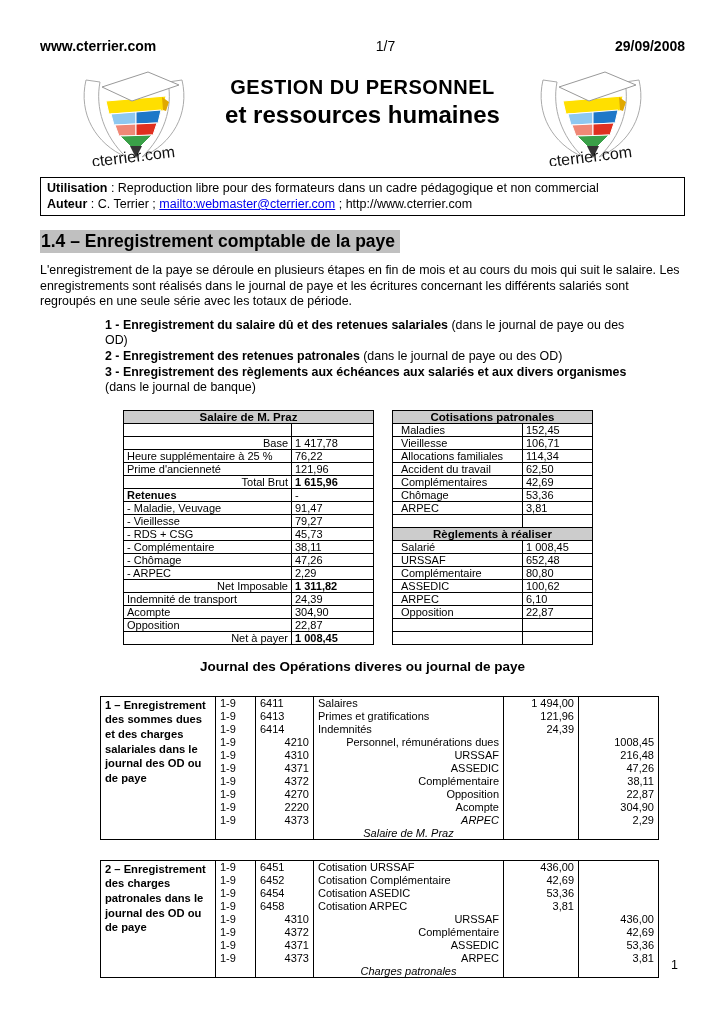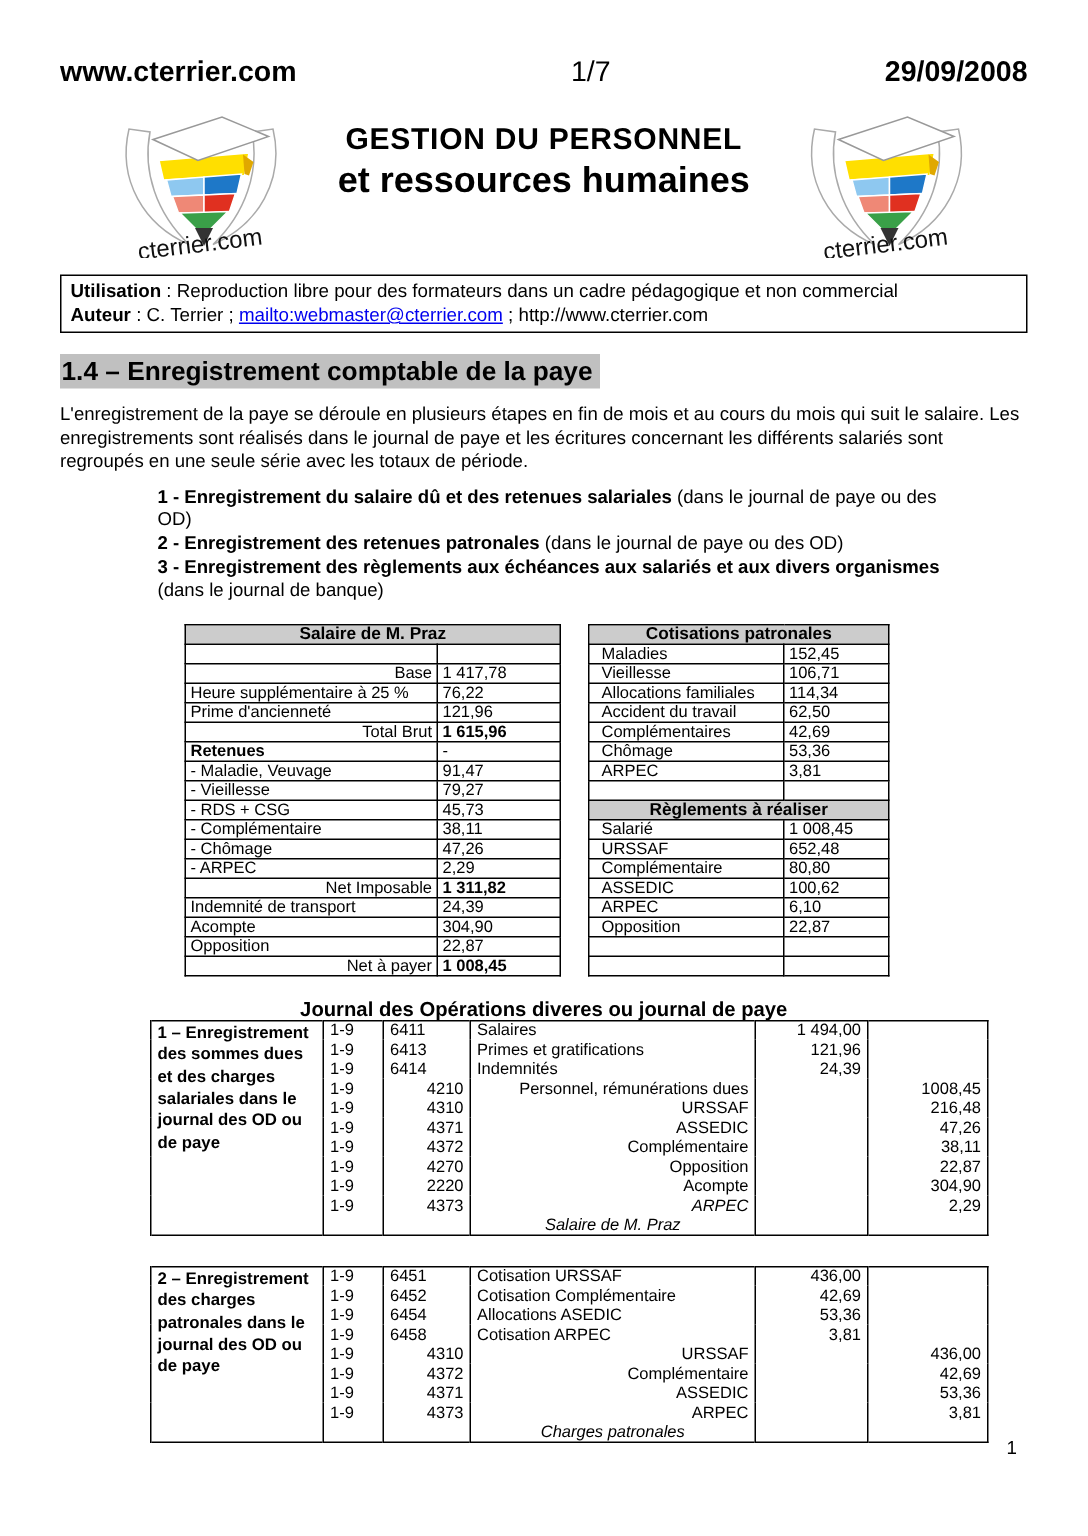--- a/index.html
+++ b/index.html
@@ -4,21 +4,21 @@
 <style>
   * { margin:0; padding:0; box-sizing:border-box; }
   html,body { background:#fff; }
   body {
     width:725px; height:1024px; position:relative; overflow:hidden;
     font-family:"Liberation Sans", sans-serif; color:#000;
   }
   .page { padding:38px 40px 0 40px; }
 
   
-  .hdr-row { display:flex; justify-content:space-between; align-items:baseline; font-size:19px; }
+  .hdr-row { display:flex; justify-content:space-between; align-items:baseline; font-size:14px; }
   .hdr-row .b { font-weight:bold; }
 
   
   .title-row { display:flex; justify-content:space-between; align-items:flex-start; margin-top:12px; padding:0 36px; }
   .logo { width:116px; height:100px; flex:0 0 auto; }
   .title-block { text-align:center; margin-top:10px; flex:1; }
   .title-l1 { font-size:20px; font-weight:bold; letter-spacing:0.5px; }
   .title-l2 { font-size:24px; font-weight:bold; margin-top:2px; }
 
   
@@ -58,21 +58,21 @@
   table.journal td { border-left:1px solid #000; font-size:11px; height:13px; padding:0 4px; white-space:nowrap; overflow:hidden; vertical-align:bottom; }
   table.journal td.desc { width:115px; border-right:1px solid #000; vertical-align:top; font-weight:bold; font-size:11.2px; line-height:14.6px; padding:1px 4px; white-space:normal; }
   table.journal td.dt  { width:40px; }
   table.journal td.acc { width:58px; }
   table.journal td.lab { width:190px; }
   table.journal td.deb { width:75px; text-align:right; }
   table.journal td.cre { width:80px; text-align:right; }
   table.journal td.r { text-align:right; }
   table.journal td.c { text-align:center; }
   table.journal td.it { font-style:italic; }
-  .j1 { margin-top:0; }
+  .j1 { margin-top:22px; }
   .j2 { margin-top:20px; }
 
   .page-num { position:absolute; top:958px; left:671px; font-size:12.5px; }
 
   svg text { font-family:"Liberation Sans", sans-serif; }
 </style>
 </head>
 <body>
 
 <div class="page">
@@ -382,21 +382,21 @@
         <tr>
           <td class="dt">1-9</td>
           <td class="acc">6452</td>
           <td class="lab">Cotisation Complémentaire</td>
           <td class="deb">42,69</td>
           <td class="cre"></td>
         </tr>
         <tr>
           <td class="dt">1-9</td>
           <td class="acc">6454</td>
-          <td class="lab">Allocations ASEDIC</td>
+          <td class="lab">Cotisation ASEDIC</td>
           <td class="deb">53,36</td>
           <td class="cre"></td>
         </tr>
         <tr>
           <td class="dt">1-9</td>
           <td class="acc">6458</td>
           <td class="lab">Cotisation ARPEC</td>
           <td class="deb">3,81</td>
           <td class="cre"></td>
         </tr>

